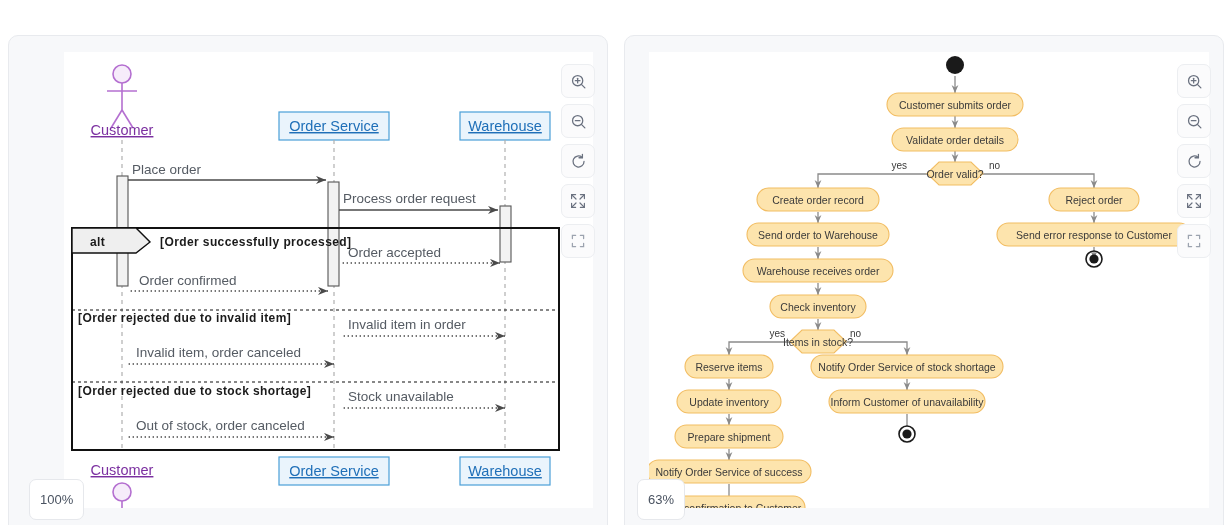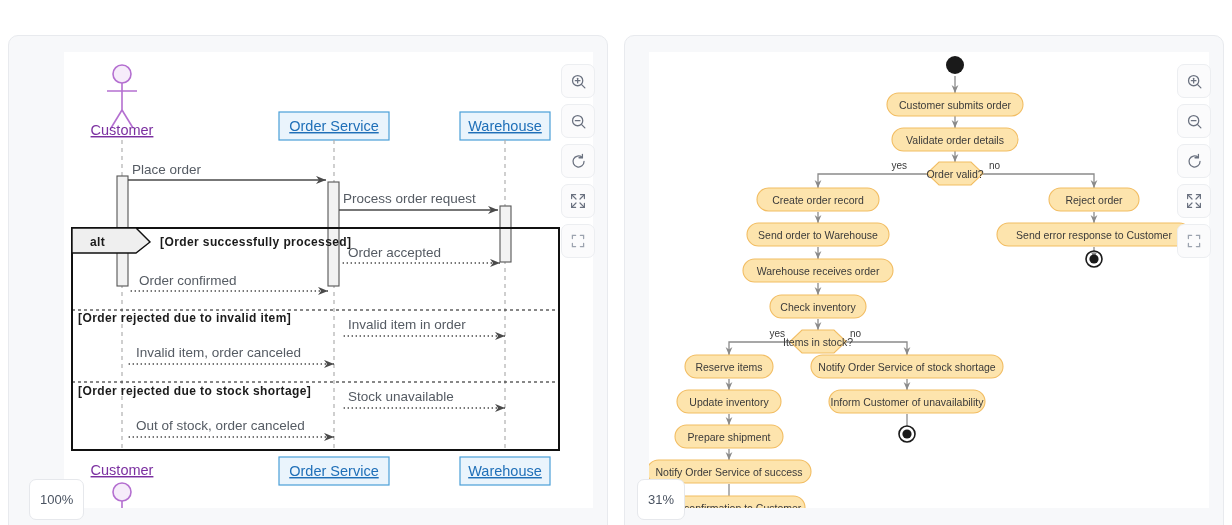--- a/index.html
+++ b/index.html
@@ -486,16 +486,16 @@
           <svg width="16" height="16" viewBox="0 0 20 20" fill="none" stroke="#9ca3af" stroke-width="1.6" stroke-linecap="round">
             <polyline points="3,7 3,3 7,3"></polyline>
               <polyline points="13,3 17,3 17,7"></polyline>
             <polyline points="17,13 17,17 13,17"></polyline>
               <polyline points="7,17 3,17 3,13"></polyline>
           </svg>
         </span>
       </div>
     </div>
 
-    <div class="zoom-badge">31%</div>
+    <div class="zoom-badge">63%</div>
   </div>
 
 </div>
 
 </body></html>

